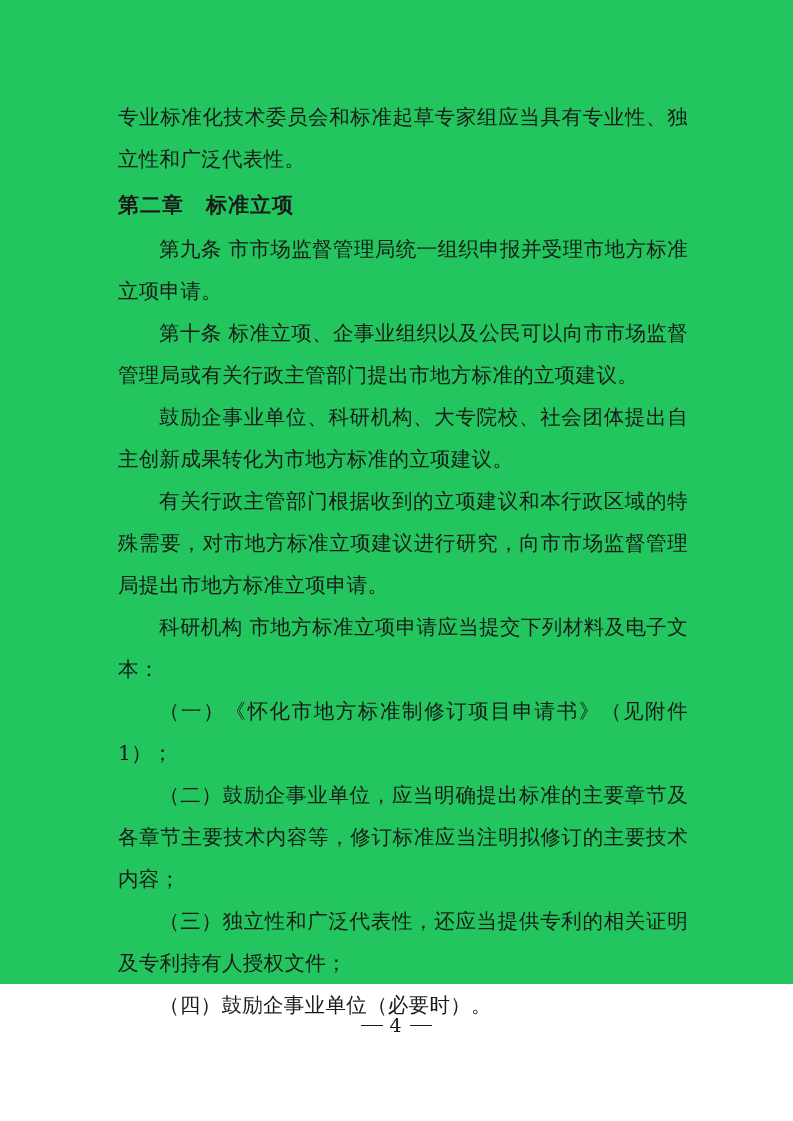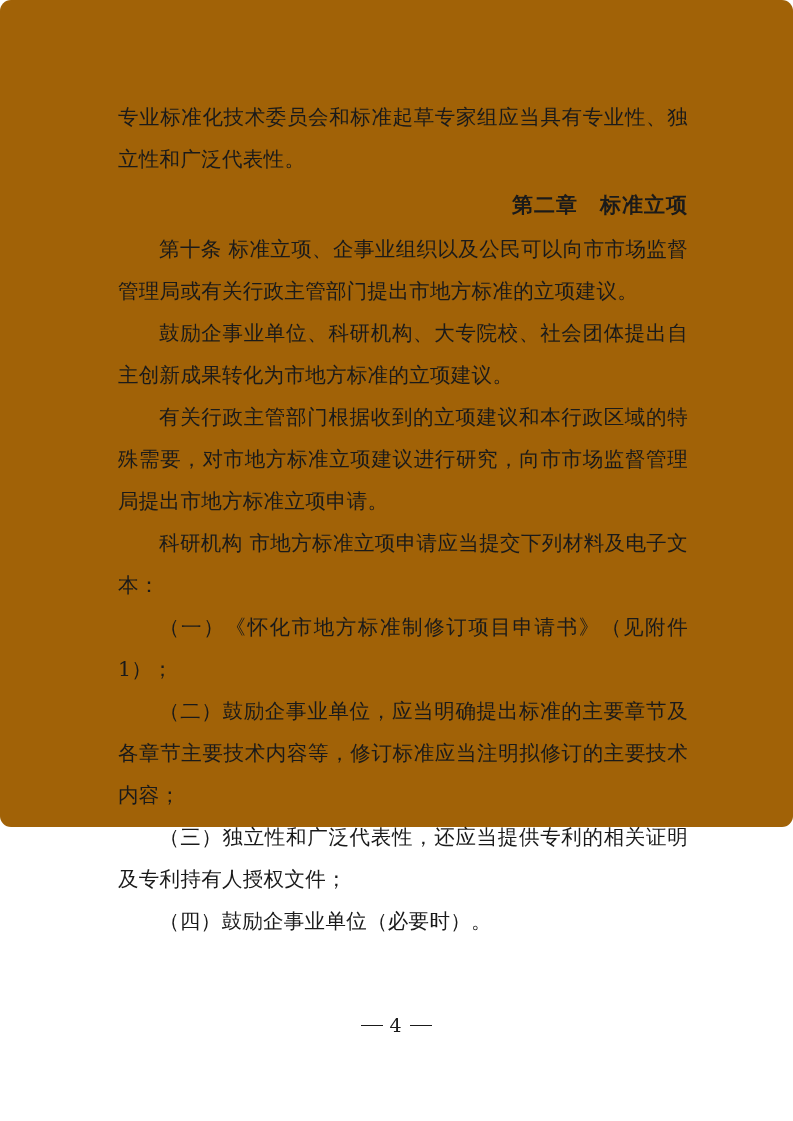--- a/index.html
+++ b/index.html
@@ -13,23 +13,22 @@
     font-family: "DejaVu Serif", "Liberation Serif", serif;
     color: #1a1a1a;
     position: relative;
     overflow: hidden;
   }
   .page {
     position: absolute;
     left: 0;
     top: 0;
     width: 793px;
-    height: 827px;
-    background: #a16207;
-    border-radius: 11px;
+    height: 984px;
+    background: #22c55e;
   }
   .content {
     position: absolute;
     left: 118px;
     top: 96px;
     width: 570px;
   }
   .para {
     font-size: 20.5px;
     line-height: 42px;
@@ -37,21 +36,21 @@
     text-justify: inter-ideograph;
     margin: 0 0 0 0;
     letter-spacing: 0.3px;
   }
   .indent {
     text-indent: 41px;
   }
   .chapter-title {
     font-size: 21px;
     line-height: 42px;
-    text-align: right;
+    text-align: left;
     font-weight: bold;
     letter-spacing: 1px;
     margin: 4px 0 2px 0;
   }
   .chapter-title .gap {
     display: inline-block;
     width: 22px;
   }
   .footer {
     position: absolute;
@@ -81,20 +80,21 @@
 <div class="page">
 
   <div class="content">
 
     <p class="para">专业标准化技术委员会和标准起草专家组应当具有专业性、独立性和广泛代表性。</p>
 
     <div class="chapter-title">
       <span>第二章</span><span class="gap"></span><span>标准立项</span>
     </div>
 
+    <p class="para indent">第九条  市市场监督管理局统一组织申报并受理市地方标准立项申请。</p>
 
     <p class="para indent">第十条  标准立项、企事业组织以及公民可以向市市场监督管理局或有关行政主管部门提出市地方标准的立项建议。</p>
 
     <p class="para indent">鼓励企事业单位、科研机构、大专院校、社会团体提出自主创新成果转化为市地方标准的立项建议。</p>
 
     <p class="para indent">有关行政主管部门根据收到的立项建议和本行政区域的特殊需要，对市地方标准立项建议进行研究，向市市场监督管理局提出市地方标准立项申请。</p>
 
     <p class="para indent">科研机构  市地方标准立项申请应当提交下列材料及电子文本：</p>
 
     <p class="para indent">（一）《怀化市地方标准制修订项目申请书》（见附件 1）；</p>

